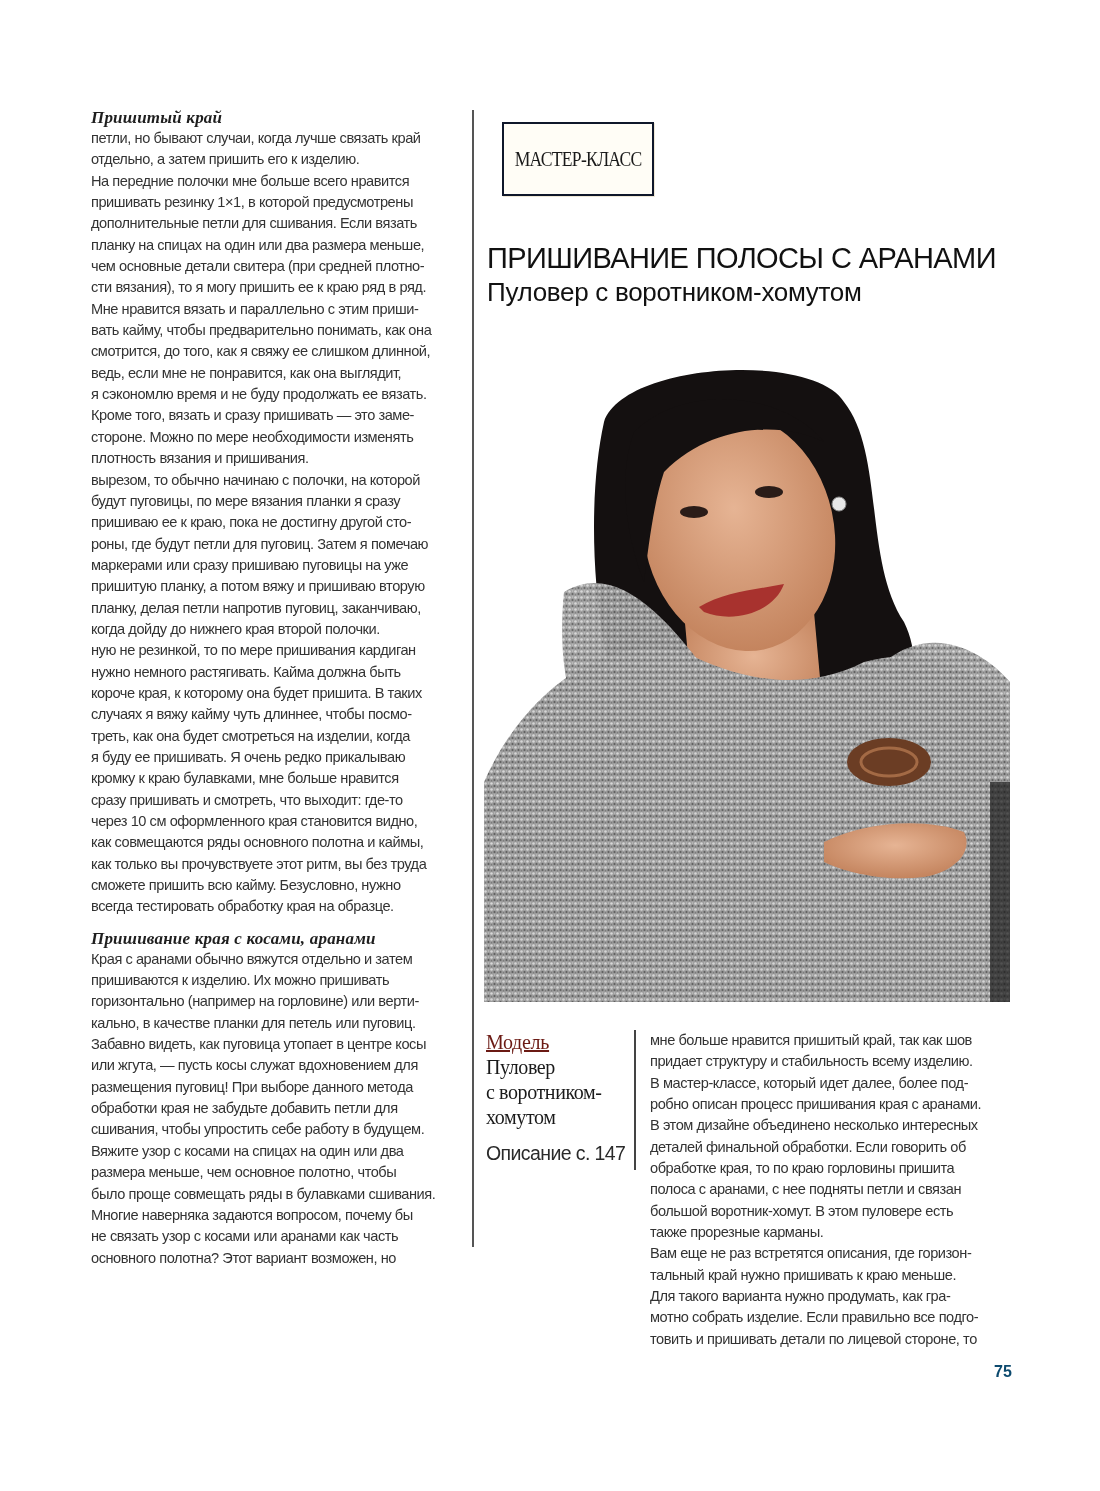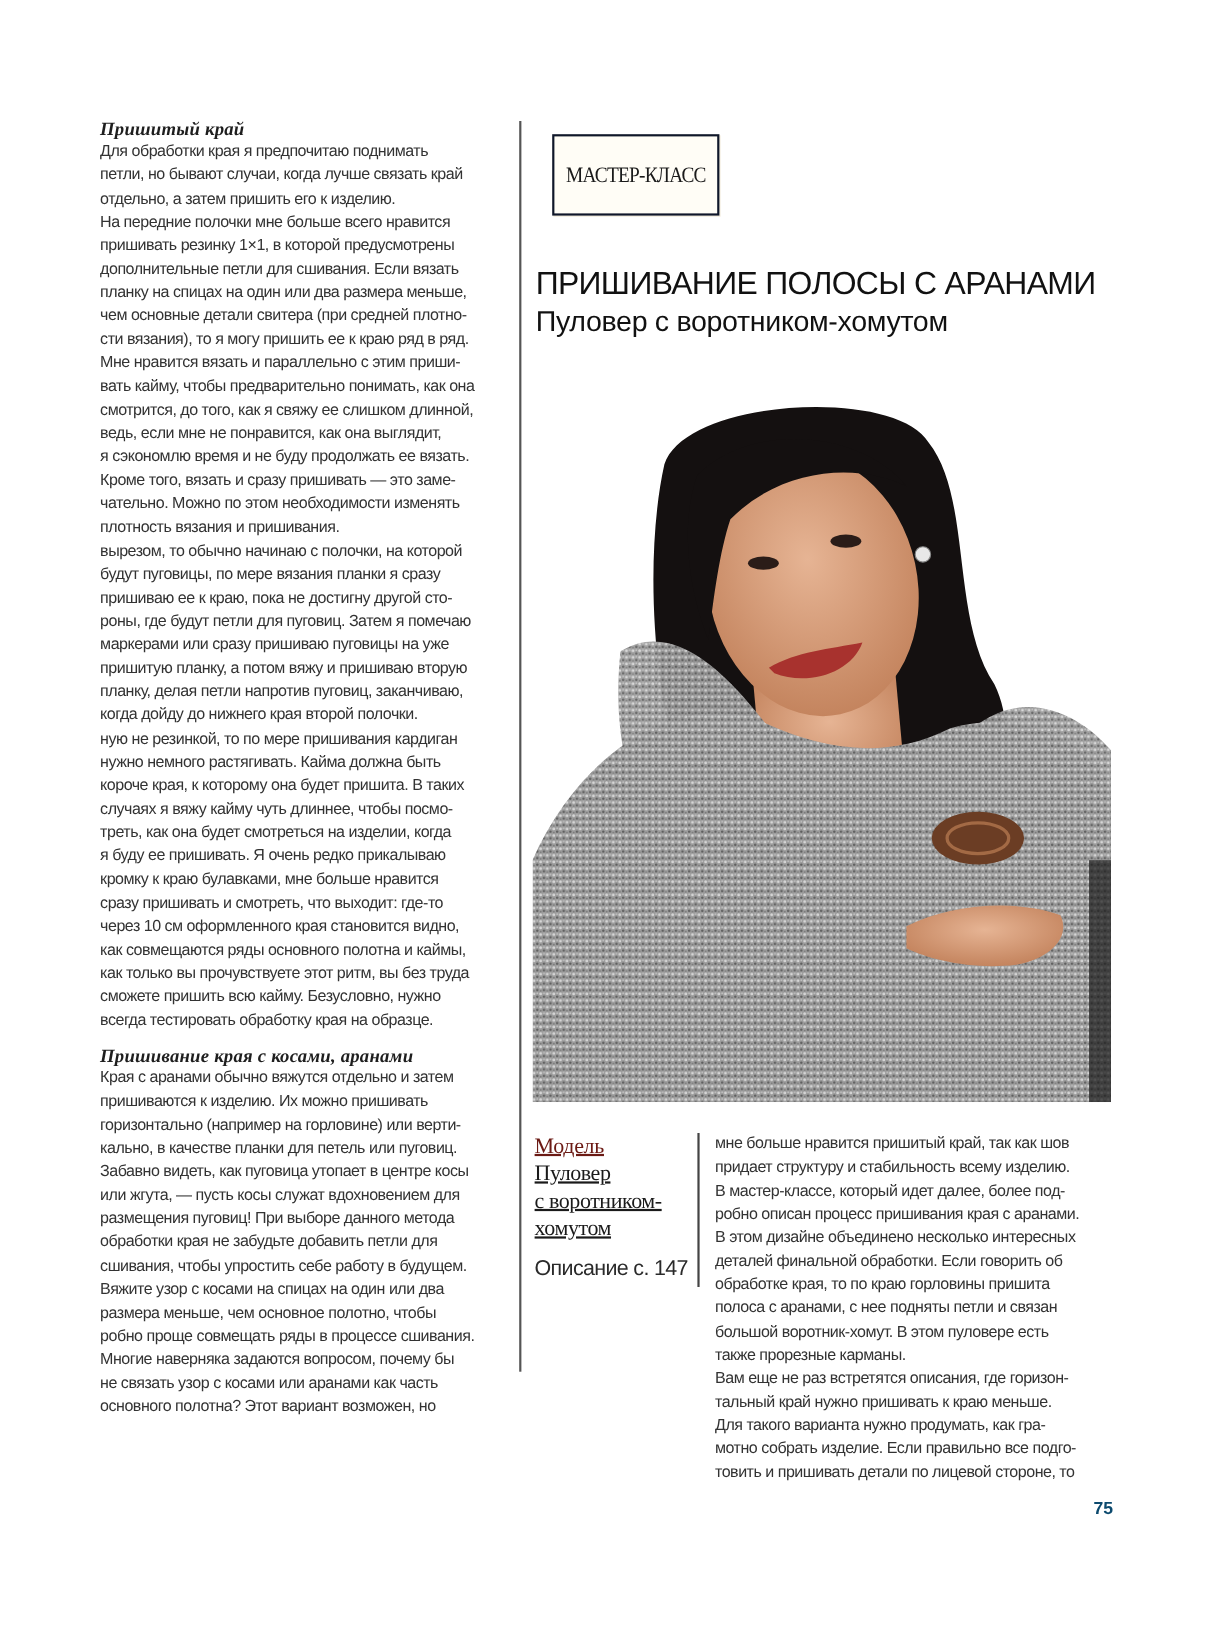--- a/index.html
+++ b/index.html
@@ -45,52 +45,51 @@
       background: #ffffff;
     }
     .photo svg { width: 100%; height: 100%; display: block; }
     .model-box { position: absolute; left: 486px; top: 1030px; width: 140px; }
     .model-label {
       font-family: "Liberation Serif", "DejaVu Serif", serif; font-size: 20px;
       color: #6b1a14; line-height: 25px; letter-spacing: -0.3px; text-decoration: underline;
     }
     .model-name {
       font-family: "Liberation Serif", "DejaVu Serif", serif; font-size: 20px;
-      color: #1a1a1a; line-height: 25px; letter-spacing: -0.4px; white-space: nowrap; text-decoration: underline;
+      color: #1a1a1a; line-height: 25px; letter-spacing: -0.4px; white-space: nowrap;
     }
     .model-ref {
       font-size: 19.5px; color: #2a2a2a; margin-top: 12px; letter-spacing: -0.6px; white-space: nowrap;
     }
     .right-col { position: absolute; left: 650px; top: 1030px; width: 360px; }
     .page-number {
       position: absolute; left: 994px; top: 1363px; font-size: 16px; color: #0c4a6e; font-weight: bold;
     }
   </style>
 </head>
 <body>
 
 <div class="left-col">
   <h3 class="sub-heading">Пришитый край</h3>
   <div id="sec1">
-      <div class="body-line">Для обработки края я предпочитаю поднимать</div>
       <div class="body-line">петли, но бывают случаи, когда лучше связать край</div>
       <div class="body-line">отдельно, а затем пришить его к изделию.</div>
       <div class="body-line">На передние полочки мне больше всего нравится</div>
       <div class="body-line">пришивать резинку 1×1, в которой предусмотрены</div>
       <div class="body-line">дополнительные петли для сшивания. Если вязать</div>
       <div class="body-line">планку на спицах на один или два размера меньше,</div>
       <div class="body-line">чем основные детали свитера (при средней плотно-</div>
       <div class="body-line">сти вязания), то я могу пришить ее к краю ряд в ряд.</div>
       <div class="body-line">Мне нравится вязать и параллельно с этим приши-</div>
       <div class="body-line">вать кайму, чтобы предварительно понимать, как она</div>
       <div class="body-line">смотрится, до того, как я свяжу ее слишком длинной,</div>
       <div class="body-line">ведь, если мне не понравится, как она выглядит,</div>
       <div class="body-line">я сэкономлю время и не буду продолжать ее вязать.</div>
       <div class="body-line">Кроме того, вязать и сразу пришивать — это заме-</div>
-      <div class="body-line">чательно. Можно по этом необходимости изменять</div>
+      <div class="body-line">стороне. Можно по мере необходимости изменять</div>
       <div class="body-line">плотность вязания и пришивания.</div>
       <div class="body-line">вырезом, то обычно начинаю с полочки, на которой</div>
       <div class="body-line">будут пуговицы, по мере вязания планки я сразу</div>
       <div class="body-line">пришиваю ее к краю, пока не достигну другой сто-</div>
       <div class="body-line">роны, где будут петли для пуговиц. Затем я помечаю</div>
       <div class="body-line">маркерами или сразу пришиваю пуговицы на уже</div>
       <div class="body-line">пришитую планку, а потом вяжу и пришиваю вторую</div>
       <div class="body-line">планку, делая петли напротив пуговиц, заканчиваю,</div>
       <div class="body-line">когда дойду до нижнего края второй полочки.</div>
       <div class="body-line">ную не резинкой, то по мере пришивания кардиган</div>
@@ -113,21 +112,21 @@
       <div class="body-line">пришиваются к изделию. Их можно пришивать</div>
       <div class="body-line">горизонтально (например на горловине) или верти-</div>
       <div class="body-line">кально, в качестве планки для петель или пуговиц.</div>
       <div class="body-line">Забавно видеть, как пуговица утопает в центре косы</div>
       <div class="body-line">или жгута, — пусть косы служат вдохновением для</div>
       <div class="body-line">размещения пуговиц! При выборе данного метода</div>
       <div class="body-line">обработки края не забудьте добавить петли для</div>
       <div class="body-line">сшивания, чтобы упростить себе работу в будущем.</div>
       <div class="body-line">Вяжите узор с косами на спицах на один или два</div>
       <div class="body-line">размера меньше, чем основное полотно, чтобы</div>
-      <div class="body-line">робно проще совмещать ряды в процессе сшивания.</div>
+      <div class="body-line">было проще совмещать ряды в булавками сшивания.</div>
       <div class="body-line">Многие наверняка задаются вопросом, почему бы</div>
       <div class="body-line">не связать узор с косами или аранами как часть</div>
       <div class="body-line">основного полотна? Этот вариант возможен, но</div>
     </div>
 </div>
 
 <div class="rule-main"></div>
 
 <div class="kicker-box">
   <span class="kicker-text">МАСТЕР-КЛАСС</span>

